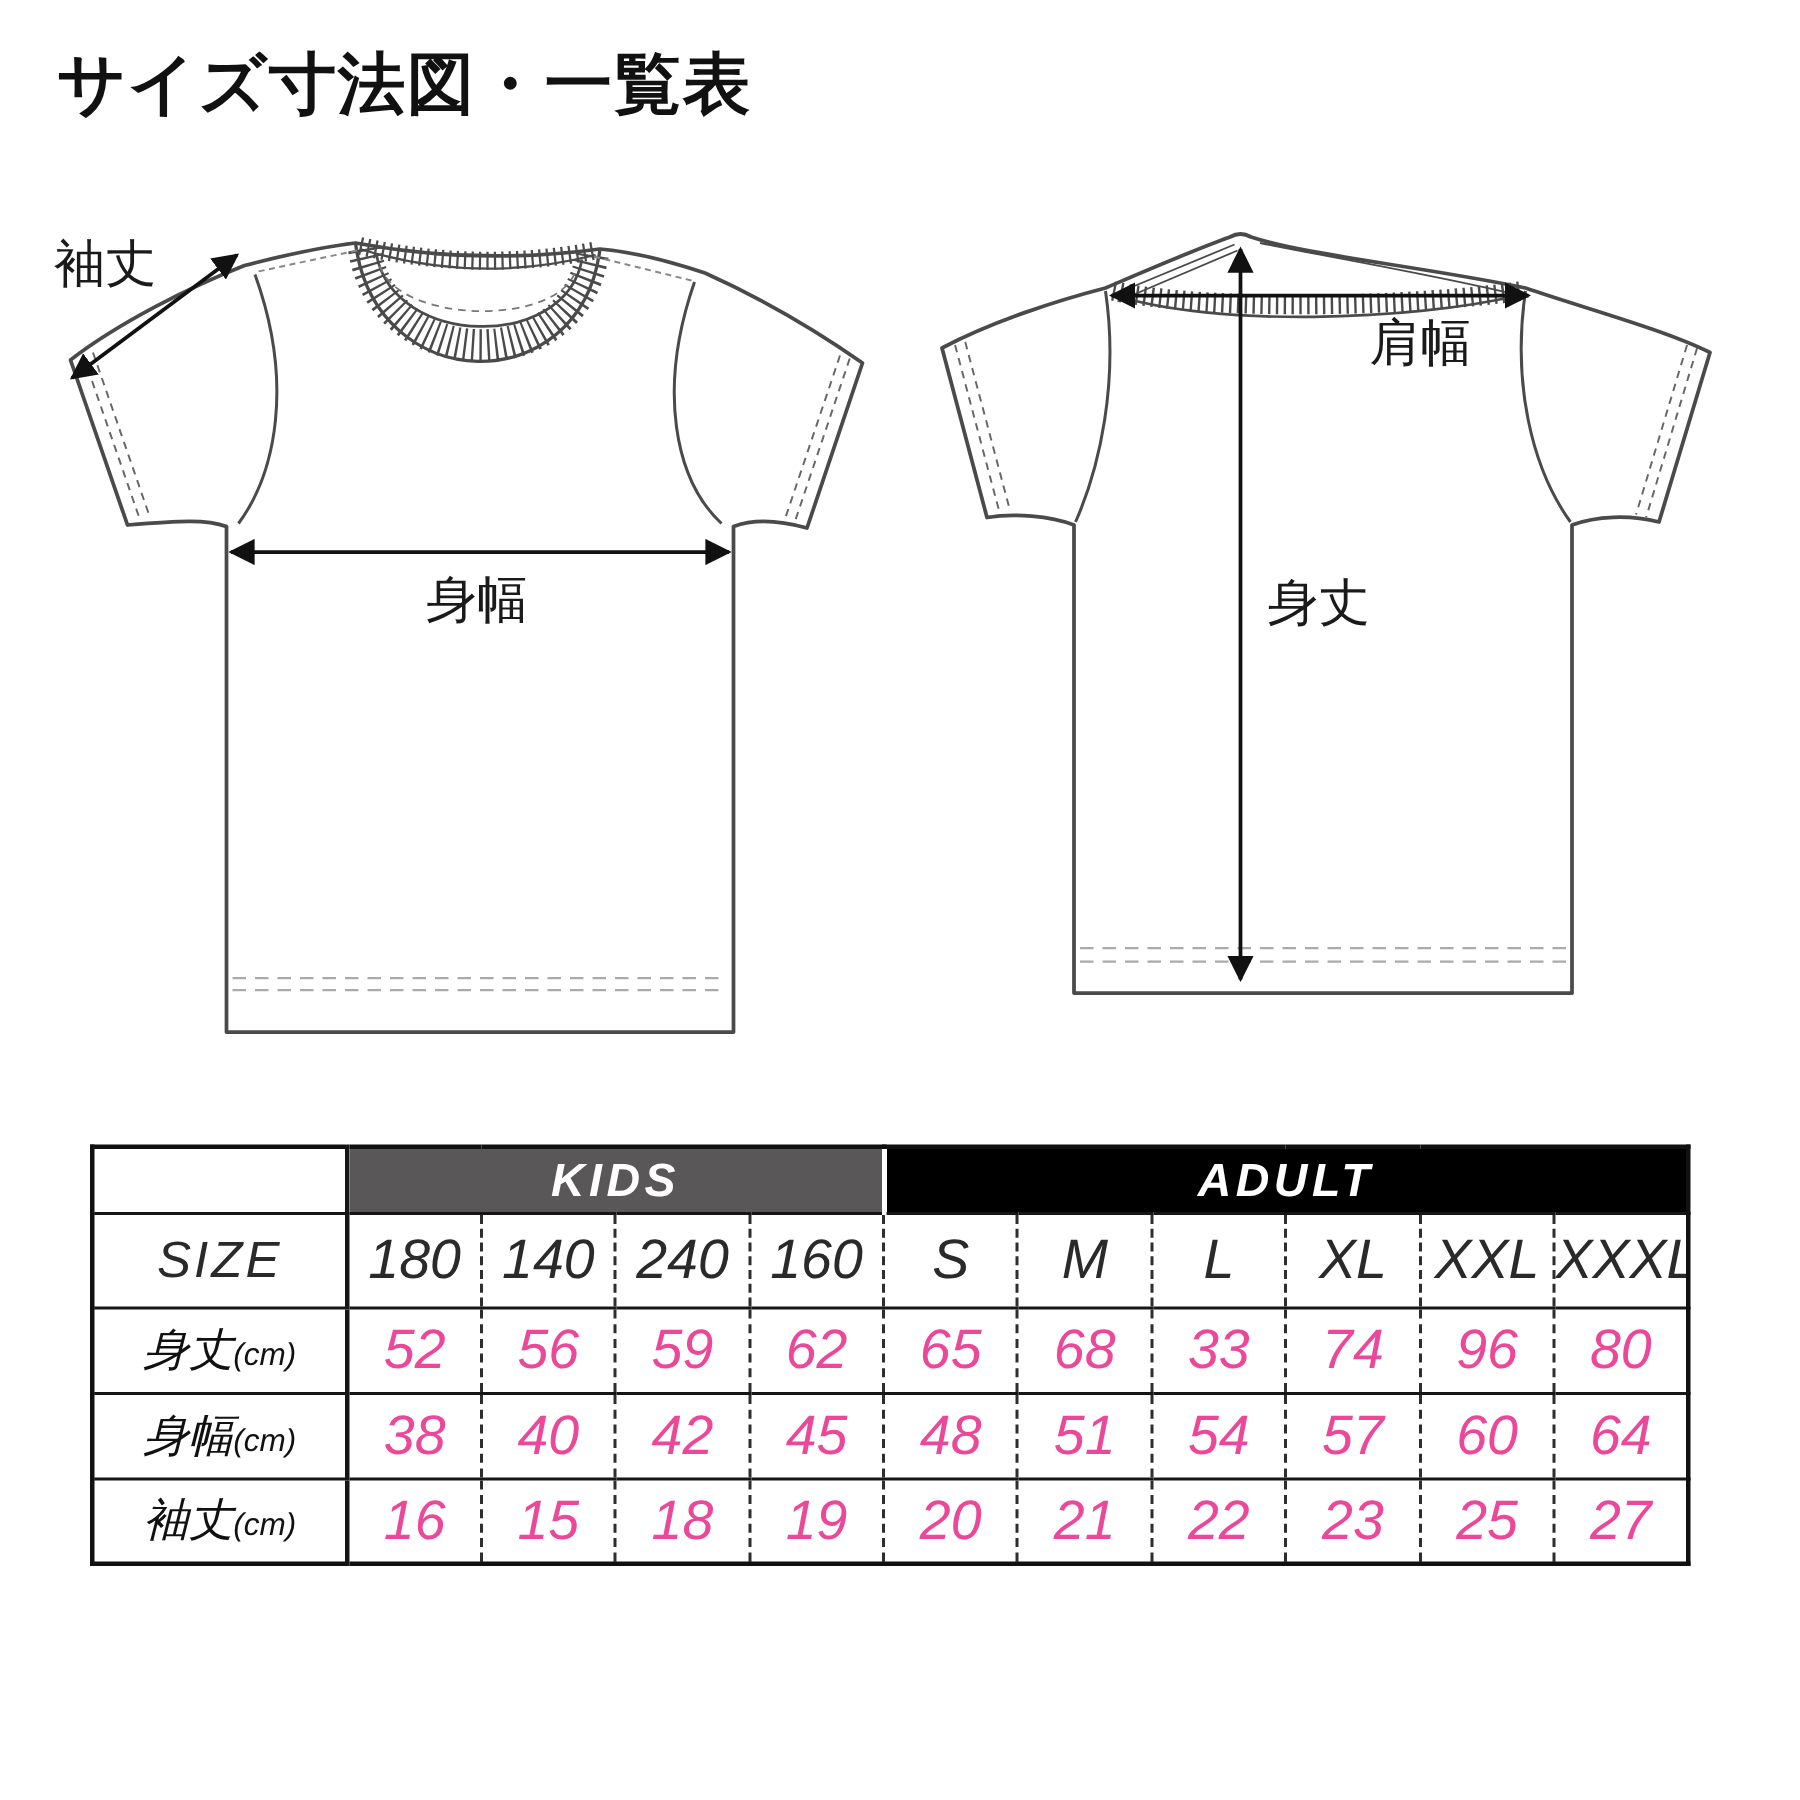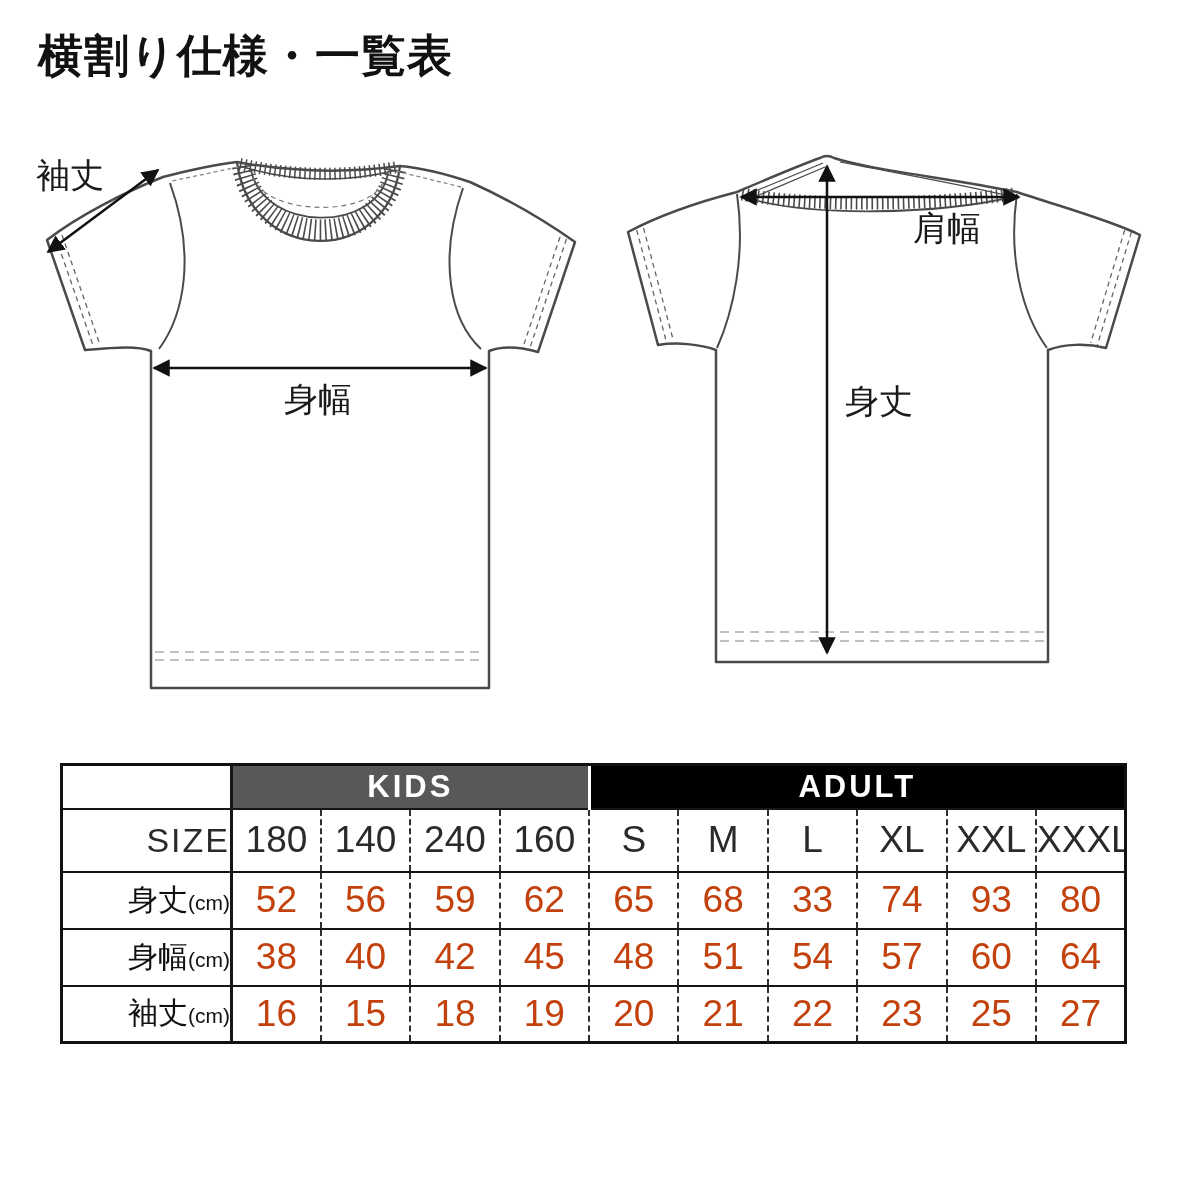--- a/index.html
+++ b/index.html
@@ -5,43 +5,43 @@
   html,body{margin:0;padding:0;background:#fff;}
   body{width:1200px;height:1200px;position:relative;overflow:hidden;
        font-family:"Liberation Sans",sans-serif;color:#111;}
   .title{position:absolute;left:38px;top:26px;margin:0;font-size:45px;font-weight:bold;
          letter-spacing:1px;color:#111;}
   .diagram{position:absolute;left:0;top:120px;width:1200px;height:620px;}
   .diagram text{font-family:"Liberation Sans",sans-serif;fill:#1a1a1a;font-size:34px;}
 
   table.size-table{position:absolute;left:60px;top:763px;width:1064px;
        border-collapse:collapse;table-layout:fixed;border:3px solid #111;}
-  .size-table td{text-align:center;vertical-align:middle;padding:0;overflow:hidden;}
+  .size-table td{text-align:center;vertical-align:middle;padding:0;overflow:hidden;font-style:italic;}
   .size-table tr.r2 td{border-top:2px solid #161616;}
   .size-table td.d{border-left:2px dashed #2e2e2e;}
-  .size-table td.row-label,.size-table td.corner{border-right:3px solid #161616;text-align:right;}
+  .size-table td.row-label,.size-table td.corner{border-right:3px solid #161616;}
   tr.group-row{height:44px;}
   tr.group-row td.grp{font-weight:bold;font-size:31px;letter-spacing:3px;color:#fff;}
   td.kids{background:#595757;}
   td.adult{background:#000;border-left:3px dashed #fff;}
   td.corner{background:#fff;}
   tr.size-row{height:63px;}
   tr.size-row td{font-size:37px;color:#2a2a2a;}
   tr.size-row td.row-label{font-size:34px;letter-spacing:2px;}
   tr.data-row{height:57px;}
-  tr.data-row td.v{font-size:37px;color:#c2410c;}
+  tr.data-row td.v{font-size:37px;color:#ec4899;}
   td.row-label .lbl{font-size:30px;}
   td.row-label .unit{font-size:21px;}
   tr.spec-row{height:54px;}
   tr.spec-row td{font-size:30px;color:#222;}
 </style>
 </head>
 <body>
 
-<h1 class="title">横割り仕様・一覧表</h1>
+<h1 class="title">サイズ寸法図・一覧表</h1>
 
 <svg class="diagram" viewBox="0 0 1200 620">
   <defs>
     <marker id="ah" viewBox="0 0 10 10" refX="9" refY="5" markerWidth="7" markerHeight="7" orient="auto-start-reverse">
       <path d="M0,0 L10,5 L0,10 z" fill="#111"></path>
     </marker>
   </defs>
 
   <g>
     <path d="M163,57 C190,50 220,44 237,42 Q318,57 400,46 C424,48 452,56 470,62
@@ -133,21 +133,21 @@
   <tr class="data-row r2">
     <td class="row-label"><span class="lbl">身丈</span><span class="unit">(cm)</span></td>
     <td class="v">52</td>
     <td class="v d">56</td>
     <td class="v d">59</td>
     <td class="v d">62</td>
     <td class="v d">65</td>
     <td class="v d">68</td>
     <td class="v d">33</td>
     <td class="v d">74</td>
-    <td class="v d">93</td>
+    <td class="v d">96</td>
     <td class="v d">80</td>
   </tr>
   <tr class="data-row r2">
     <td class="row-label"><span class="lbl">身幅</span><span class="unit">(cm)</span></td>
     <td class="v">38</td>
     <td class="v d">40</td>
     <td class="v d">42</td>
     <td class="v d">45</td>
     <td class="v d">48</td>
     <td class="v d">51</td>

